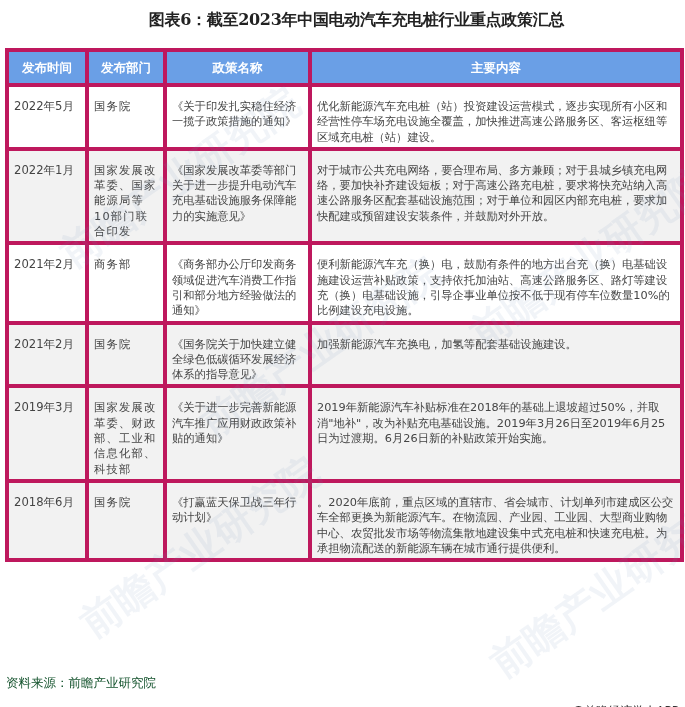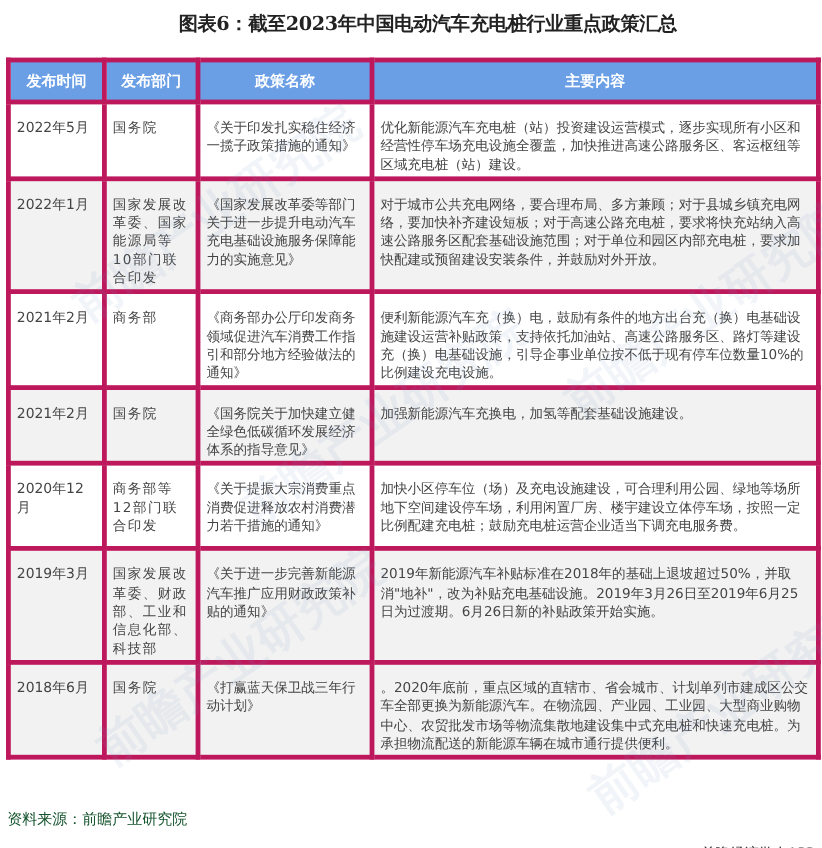--- a/index.html
+++ b/index.html
@@ -127,26 +127,20 @@
       <td class="c-dept">商务部</td>
       <td class="c-name">《商务部办公厅印发商务领域促进汽车消费工作指引和部分地方经验做法的通知》</td>
       <td class="c-content">便利新能源汽车充（换）电，鼓励有条件的地方出台充（换）电基础设施建设运营补贴政策，支持依托加油站、高速公路服务区、路灯等建设充（换）电基础设施，引导企事业单位按不低于现有停车位数量10%的比例建设充电设施。</td>
     </tr>
     <tr class="even" style="height:58px">
       <td class="c-date">2021年2月</td>
       <td class="c-dept">国务院</td>
       <td class="c-name">《国务院关于加快建立健全绿色低碳循环发展经济体系的指导意见》</td>
       <td class="c-content">加强新能源汽车充换电，加氢等配套基础设施建设。</td>
     </tr>
-    <tr class="odd" style="height:71px">
-      <td class="c-date">2020年12月</td>
-      <td class="c-dept">商务部等12部门联合印发</td>
-      <td class="c-name">《关于提振大宗消费重点消费促进释放农村消费潜力若干措施的通知》</td>
-      <td class="c-content">加快小区停车位（场）及充电设施建设，可合理利用公园、绿地等场所地下空间建设停车场，利用闲置厂房、楼宇建设立体停车场，按照一定比例配建充电桩；鼓励充电桩运营企业适当下调充电服务费。</td>
-    </tr>
     <tr class="even" style="height:84px">
       <td class="c-date mid">2019年3月</td>
       <td class="c-dept mid">国家发展改革委、财政部、工业和信息化部、科技部</td>
       <td class="c-name mid">《关于进一步完善新能源汽车推广应用财政政策补贴的通知》</td>
       <td class="c-content mid">2019年新能源汽车补贴标准在2018年的基础上退坡超过50%，并取消"地补"，改为补贴充电基础设施。2019年3月26日至2019年6月25日为过渡期。6月26日新的补贴政策开始实施。</td>
     </tr>
     <tr class="even" style="height:73px">
       <td class="c-date mid">2018年6月</td>
       <td class="c-dept mid">国务院</td>
       <td class="c-name mid">《打赢蓝天保卫战三年行动计划》</td>

